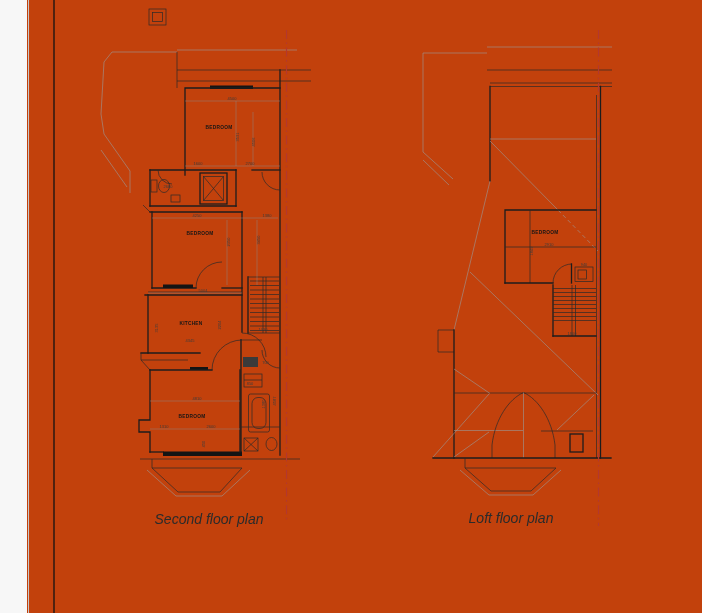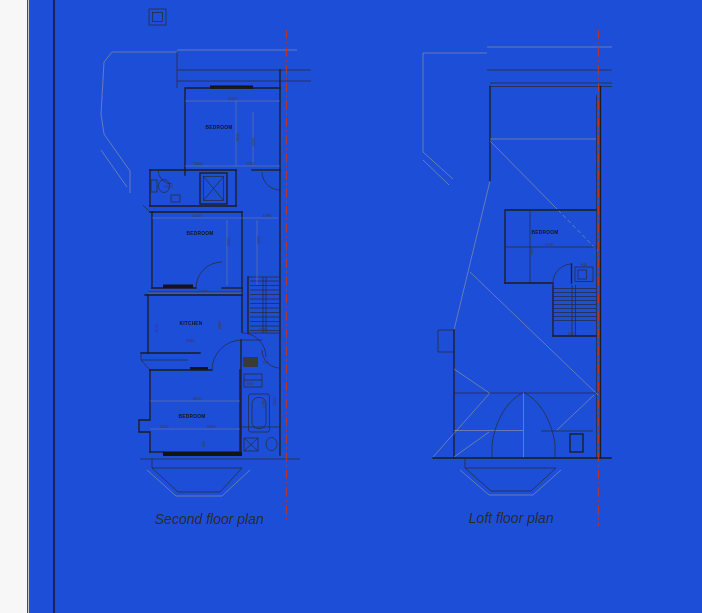--- a/index.html
+++ b/index.html
@@ -1,16 +1,16 @@
 <!DOCTYPE html>
 <html><head>
 <meta charset="utf-8">
 <style>
   html,body{margin:0;padding:0;background:#fff;}
-  .canvas{position:relative;width:702px;height:613px;background:#1d4ed8;overflow:hidden;
+  .canvas{position:relative;width:702px;height:613px;background:#c2410c;overflow:hidden;
           font-family:"Liberation Sans","DejaVu Sans",sans-serif;}
   svg{position:absolute;left:0;top:0;}
   
   .w  {stroke:#1c1c1c;stroke-width:1.3;fill:none;stroke-linecap:square;}
   .w2 {stroke:#2a2a2a;stroke-width:0.7;fill:none;}
   .t  {stroke:#9a9a9a;stroke-width:0.6;fill:none;}
   .td {stroke:#9a9a9a;stroke-width:0.6;fill:none;stroke-dasharray:4 3;}
   .d  {stroke:#8a8a8a;stroke-width:0.45;fill:none;}
   .blk{fill:#141414;stroke:none;}
   text{font-family:"Liberation Sans","DejaVu Sans",sans-serif;}

